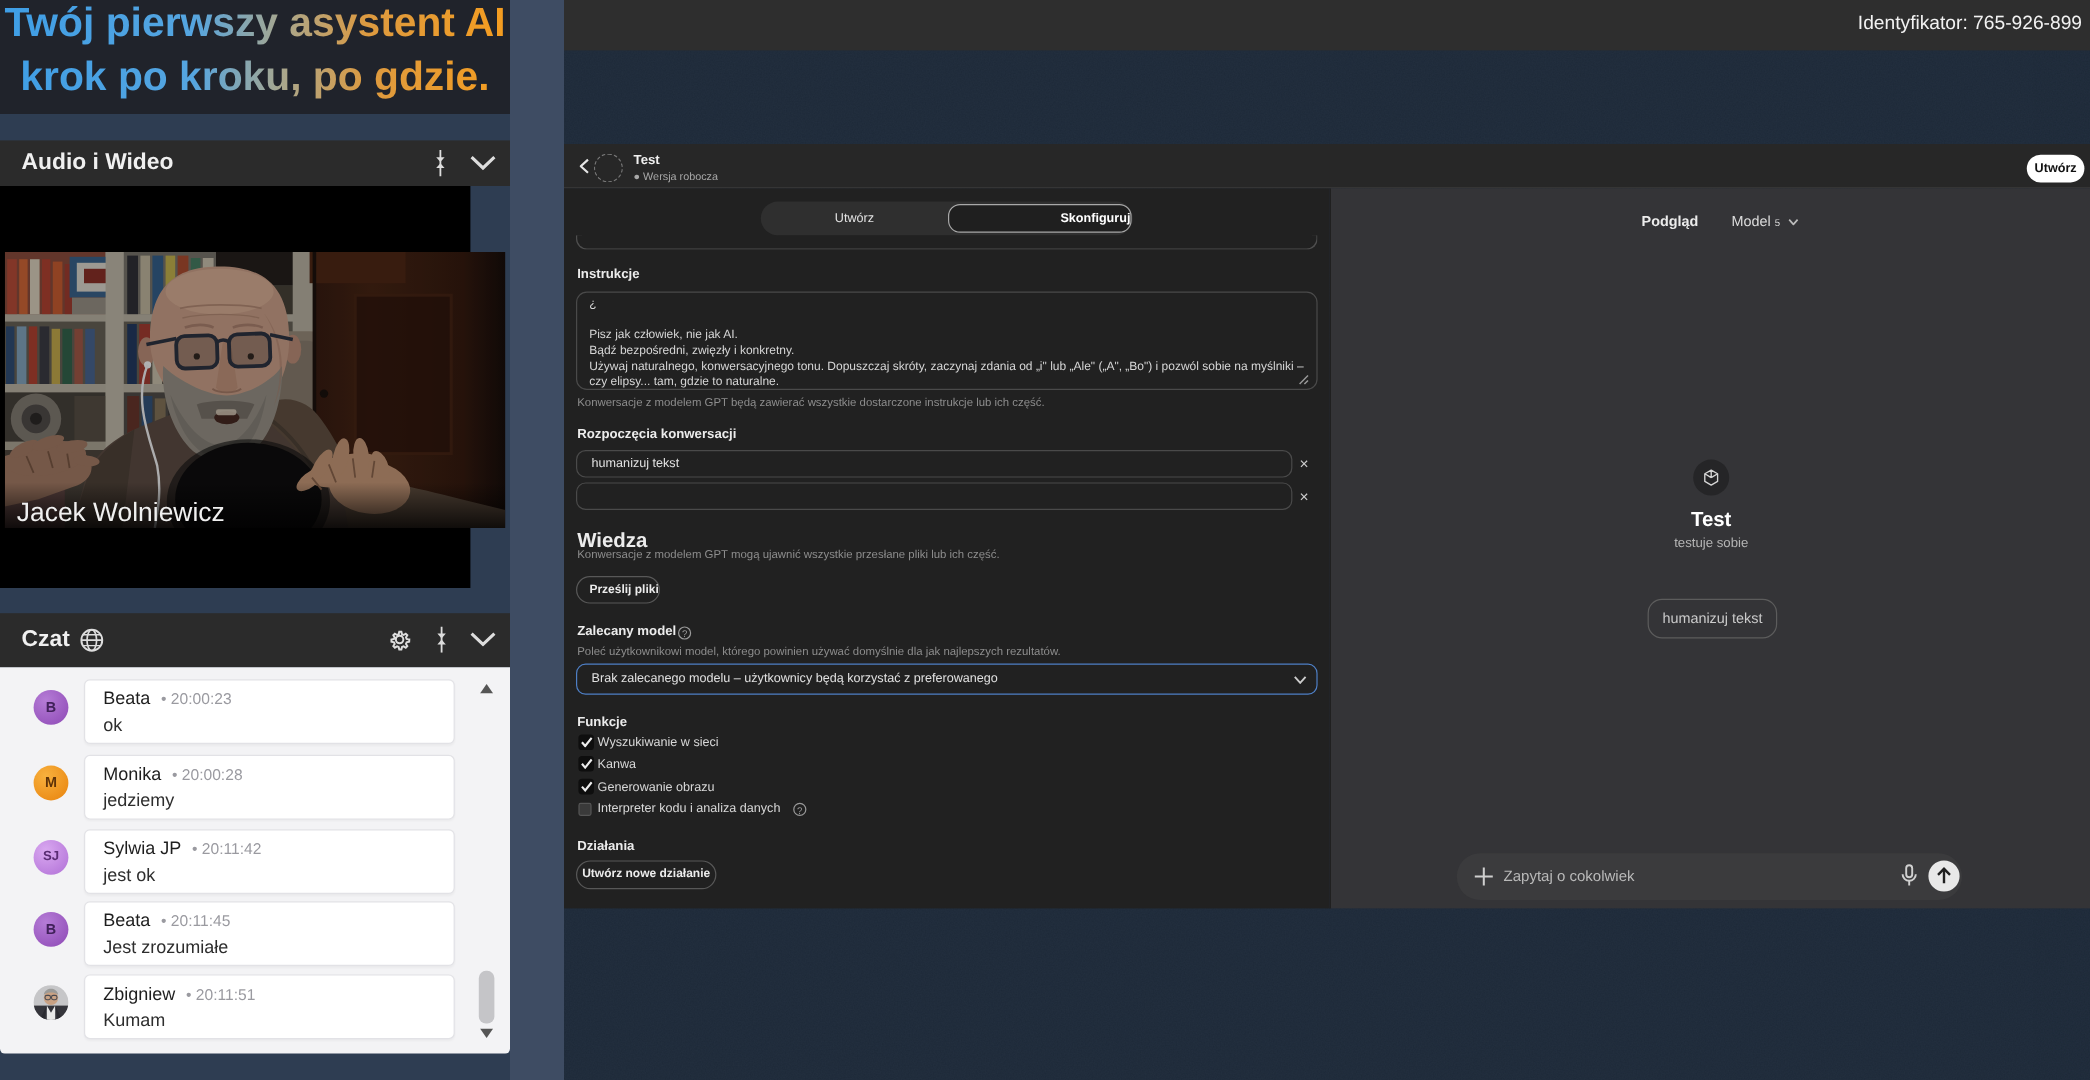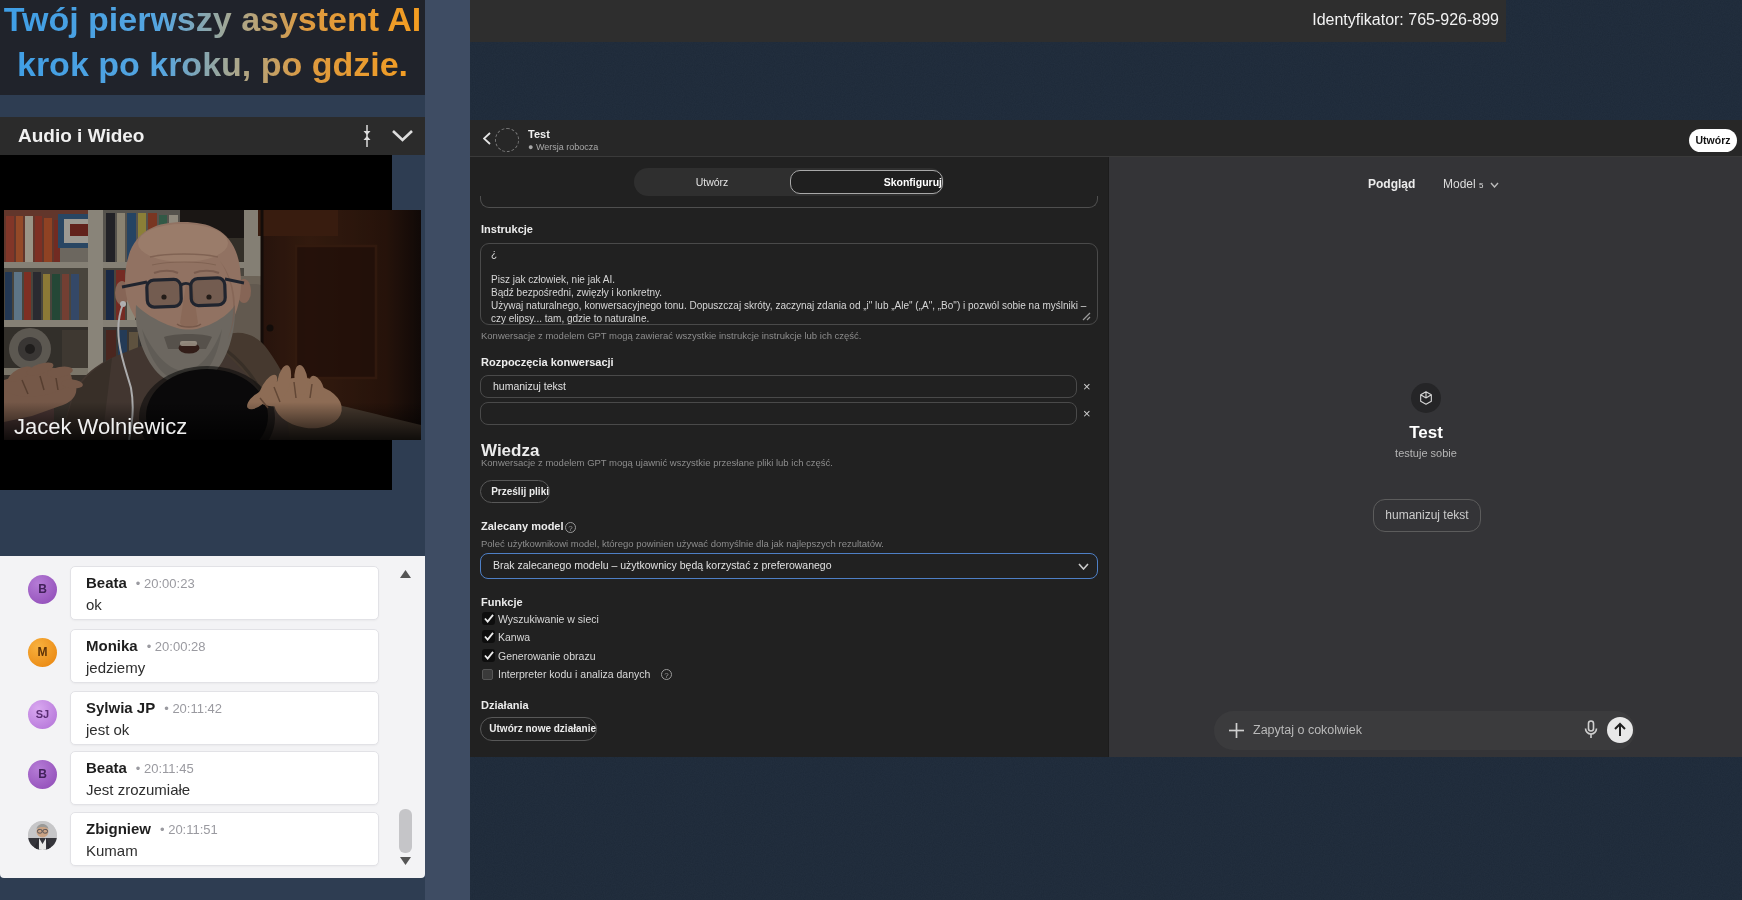--- a/index.html
+++ b/index.html
@@ -1,20 +1,20 @@
 <!DOCTYPE html>
 <html><head><meta charset="utf-8">
 <style>
 html,body{margin:0;padding:0;width:1742px;height:900px;overflow:hidden;background:#2e3d52;font-family:"Liberation Sans",sans-serif}
 .abs{position:absolute}
 .b{font-weight:bold}
 #root{position:absolute;top:0;left:0;width:1742px;height:900px}
 .avt{width:29px;height:29px;border-radius:50%;color:#fff;font-weight:bold;font-size:12px;text-align:center;line-height:29px}
 .card{left:70px;width:309px;height:54px;background:#fff;border:1px solid #e2e2e6;border-radius:5px;box-sizing:border-box;padding:7px 0 0 15px;box-shadow:0 1px 2px rgba(0,0,0,.04)}
-.nm{font-weight:bold;font-size:15px;color:#1e1e1e}
+.nm{font-weight:normal;font-size:15px;color:#1e1e1e}
 .tm{font-size:13px;color:#9a9aa0;margin-left:9px}
 .ms{font-size:15px;color:#2e2e2e;margin-top:4px}
 .inf{width:11px;height:11px;border:1px solid #9a9a9a;border-radius:50%;color:#9a9a9a;font-size:8px;text-align:center;line-height:11px;box-sizing:border-box}
 </style></head>
 <body>
 <div id="root">
 
 <div class="abs" style="left:425px;top:0;width:45px;height:900px;background:#3e4c63"></div>
 <div class="abs" id="stage" style="left:470px;top:0;width:1272px;height:900px;background:#1d2938"></div>
 
@@ -196,20 +196,41 @@
       <ellipse cx="313" cy="177" rx="6" ry="12" transform="rotate(-24 313 177)"></ellipse>
     </g>
     <path d="M256 188 L264 198 M270 177 L276 192 M290 172 L292 188 M308 174 L306 188" stroke="#7e5a42" stroke-width="1.5" fill="none"></path>
     <rect x="0" y="0" width="417" height="230" fill="#0d0b12" opacity=".24"></rect>
     <rect x="0" y="192" width="417" height="38" fill="url(#fade)"></rect>
     <text x="10" y="224" font-family="Liberation Sans, sans-serif" font-size="22" fill="#f0f0f0">Jacek Wolniewicz</text>
   </svg>
   </div>
 </div>
 
+<div class="abs" style="left:0;top:511px;width:425px;height:45px;background:#2b2b2b">
+  <div class="b abs" style="left:18px;top:11px;font-size:19px;color:#f0f0f0">Czat</div>
+  <svg class="abs" style="left:66px;top:12px" width="21" height="21" viewBox="0 0 21 21">
+        <circle cx="10.5" cy="10.5" r="8.7" fill="none" stroke="#ddd" stroke-width="1.6"></circle>
+        <ellipse cx="10.5" cy="10.5" rx="4" ry="8.7" fill="none" stroke="#ddd" stroke-width="1.4"></ellipse>
+        <line x1="1.8" y1="10.5" x2="19.2" y2="10.5" stroke="#ddd" stroke-width="1.4"></line>
+        <line x1="3" y1="6" x2="18" y2="6" stroke="#ddd" stroke-width="1.2"></line>
+        <line x1="3" y1="15" x2="18" y2="15" stroke="#ddd" stroke-width="1.2"></line>
+      </svg>
+  <svg class="abs" style="left:322px;top:11px" width="22" height="22" viewBox="0 0 24 24">
+        <path fill="none" stroke="#ddd" stroke-width="1.8" d="M12 8.6a3.4 3.4 0 1 0 0 6.8 3.4 3.4 0 0 0 0-6.8Zm8.8 3.4 -0.1 1.9 -2.3 0.6 -0.6 1.4 1.2 2 -1.4 1.4 -2 -1.2 -1.4 0.6 -0.6 2.3 -1.9 0 -0.6 -2.3 -1.4 -0.6 -2 1.2 -1.4 -1.4 1.2 -2 -0.6 -1.4 -2.3 -0.6 0 -1.9 2.3 -0.6 0.6 -1.4 -1.2 -2 1.4 -1.4 2 1.2 1.4 -0.6 0.6 -2.3 1.9 0 0.6 2.3 1.4 0.6 2 -1.2 1.4 1.4 -1.2 2 0.6 1.4 2.3 0.6Z"></path>
+      </svg>
+  <svg class="abs" style="left:361px;top:11px" width="14" height="22" viewBox="0 0 14 22">
+        <line x1="7" y1="0" x2="7" y2="22" stroke="#ddd" stroke-width="1.5"></line>
+        <polygon points="3.5,6 10.5,6 7,10" fill="#ddd"></polygon>
+        <polygon points="3.5,15 10.5,15 7,11" fill="#ddd"></polygon>
+      </svg>
+  <svg class="abs" style="left:391px;top:15px" width="23" height="13" viewBox="0 0 23 13">
+        <polyline points="2,2 11.5,11 21,2" fill="none" stroke="#ddd" stroke-width="2.6"></polyline>
+      </svg>
+</div>
 <div class="abs" id="chatbody" style="left:0;top:556px;width:425px;height:322px;background:#f3f3f5;border-radius:0 0 4px 4px;overflow:hidden">
   <div class="abs avt" style="left:28px;top:19px;background:radial-gradient(circle at 35% 30%,#b57cd6,#8d48b5);color:#41215a">B</div>
   <div class="abs avt" style="left:28px;top:82px;background:radial-gradient(circle at 35% 30%,#f8b13e,#e8820c);color:#5e3208">M</div>
   <div class="abs avt" style="left:28px;top:144px;background:radial-gradient(circle at 35% 30%,#d9a8f0,#b06fd6);color:#5a2d73;font-size:11px">SJ</div>
   <div class="abs avt" style="left:28px;top:204px;background:radial-gradient(circle at 35% 30%,#b57cd6,#8d48b5);color:#41215a">B</div>
   <div class="abs avt" style="left:28px;top:265px;background:#d8d8d8;overflow:hidden">
     <svg width="29" height="29" viewBox="0 0 29 29">
           <rect width="29" height="29" fill="#c6c6c8"></rect>
           <rect y="17" width="29" height="12" fill="#35353b"></rect>
           <path d="M11 17 L14.5 23 L18 17 L18 29 L11 29 Z" fill="#e8e8e8"></path>
@@ -227,21 +248,21 @@
   <div class="abs card" style="top:256px"><span class="nm">Zbigniew</span><span class="tm">• 20:11:51</span><div class="ms">Kumam</div></div>
   <div class="abs" style="left:399px;top:253px;width:13px;height:44px;background:#c5c5c8;border-radius:6px"></div>
   <svg class="abs" style="left:400px;top:14px" width="11" height="8" viewBox="0 0 11 8">
         <polygon points="5.5,0 11,8 0,8" fill="#555"></polygon>
       </svg>
   <svg class="abs" style="left:400px;top:301px" width="11" height="8" viewBox="0 0 11 8">
         <polygon points="5.5,8 11,0 0,0" fill="#555"></polygon>
       </svg>
 </div>
 
-<div class="abs" style="left:470px;top:0;width:1036px;height:42px;background:#2e2e2e">
+<div class="abs" style="left:470px;top:0;width:1272px;height:42px;background:#2e2e2e">
   <div class="abs" style="right:7px;top:11px;font-size:16px;color:#f2f2f2">Identyfikator: 765-926-899</div>
 </div>
 
 <div class="abs" id="gptwin" style="left:470px;top:120px;width:1272px;height:823px">
 
   <div class="abs" style="left:0;top:0;width:1272px;height:37px;background:#272727;border-bottom:1px solid #3a3a3a;box-sizing:border-box">
     <svg class="abs" style="left:13px;top:12px" width="8" height="13" viewBox="0 0 8 13">
           <polyline points="7,1 1,6.5 7,12" fill="none" stroke="#e5e5e5" stroke-width="1.8"></polyline>
         </svg>
     <div class="abs" style="left:25px;top:8px;width:22px;height:22px;border-radius:50%;border:1.4px dashed #777"></div>
@@ -259,21 +280,21 @@
   <div class="abs" style="left:320px;top:50px;width:153px;height:24px;background:#1f1f1f;border:1px solid #a8a8a8;border-radius:10px;box-sizing:border-box;font-size:10.5px;font-weight:bold;color:#fff;text-align:right;line-height:22px">Skonfiguruj</div>
 
   <div class="abs" style="left:10px;top:76px;width:618px;height:12px;border:1px solid #4f4f4f;border-top:none;border-radius:0 0 9px 9px;box-sizing:border-box"></div>
 
   <div class="abs b" style="left:11px;top:103px;font-size:11px;color:#ececec">Instrukcje</div>
   <div class="abs" style="left:10px;top:123px;width:618px;height:82px;border:1px solid #4a4a4a;border-radius:9px;box-sizing:border-box;padding:3px 10px;font-size:10px;line-height:13px;color:#d6d6d6;overflow:hidden">¿<br><br>Pisz jak człowiek, nie jak AI.<br>Bądź bezpośredni, zwięzły i konkretny.<br>Używaj naturalnego, konwersacyjnego tonu. Dopuszczaj skróty, zaczynaj zdania od „i" lub „Ale" („A", „Bo") i pozwól sobie na myślniki – czy elipsy... tam, gdzie to naturalne.</div>
   <svg class="abs" style="left:612px;top:192px" width="9" height="9" viewBox="0 0 9 9">
         <line x1="8" y1="1" x2="1" y2="8" stroke="#9a9a9a" stroke-width="1.2"></line>
         <line x1="8" y1="5" x2="5" y2="8" stroke="#9a9a9a" stroke-width="1.2"></line>
       </svg>
-  <div class="abs" style="left:11px;top:210px;font-size:9.5px;color:#8d8d8d">Konwersacje z modelem GPT mogą zawierać wszystkie instrukcje instrukcje lub ich część.</div>
+  <div class="abs" style="left:11px;top:210px;font-size:9.5px;color:#8d8d8d">Konwersacje z modelem GPT będą zawierać wszystkie dostarczone instrukcje lub ich część.</div>
 
   <div class="abs b" style="left:11px;top:236px;font-size:11px;color:#ececec">Rozpoczęcia konwersacji</div>
   <div class="abs" style="left:10px;top:255px;width:597px;height:23px;border:1px solid #4a4a4a;border-radius:8px;box-sizing:border-box;font-size:10.5px;color:#e0e0e0;line-height:21px;padding-left:12px">humanizuj tekst</div>
   <div class="abs" style="left:613px;top:259px;font-size:13px;color:#cfcfcf">×</div>
   <div class="abs" style="left:10px;top:282px;width:597px;height:23px;border:1px solid #4a4a4a;border-radius:8px;box-sizing:border-box"></div>
   <div class="abs" style="left:613px;top:286px;font-size:13px;color:#cfcfcf">×</div>
 
   <div class="abs b" style="left:11px;top:321px;font-size:17px;color:#ececec">Wiedza</div>
   <div class="abs" style="left:11px;top:337px;font-size:9.5px;color:#8d8d8d">Konwersacje z modelem GPT mogą ujawnić wszystkie przesłane pliki lub ich część.</div>
   <div class="abs" style="left:10px;top:360px;width:70px;height:23px;border:1px solid #585858;border-radius:999px;box-sizing:border-box;font-size:10px;font-weight:bold;color:#ececec;text-align:right;line-height:21px">Prześlij pliki</div>
@@ -300,21 +321,21 @@
   <div class="abs" style="left:12px;top:529px;width:13px;height:13px;background:#0e0e0e;border-radius:3px"></div>
       <svg class="abs" style="left:14px;top:531px" width="10" height="9" viewBox="0 0 11 10">
         <polyline points="1,5 4,8.5 10,1" fill="none" stroke="#ececec" stroke-width="2"></polyline>
       </svg>
   <div class="abs" style="left:28px;top:530px;font-size:10.5px;color:#d8d8d8">Generowanie obrazu</div>
   <div class="abs" style="left:12px;top:549px;width:11px;height:11px;background:#3a3a3a;border:1px solid #555;border-radius:2px;box-sizing:border-box"></div>
   <div class="abs" style="left:28px;top:548px;font-size:10.5px;color:#d8d8d8">Interpreter kodu i analiza danych</div>
   <div class="abs inf" style="left:191px;top:549px">?</div>
 
   <div class="abs b" style="left:11px;top:579px;font-size:11px;color:#ececec">Działania</div>
-  <div class="abs" style="left:10px;top:597px;width:117px;height:24px;border:1px solid #585858;border-radius:999px;box-sizing:border-box;font-size:10px;font-weight:bold;color:#ececec;text-align:right;line-height:22px">Utwórz nowe działanie</div>
+  <div class="abs" style="left:10px;top:597px;width:117px;height:24px;border:1px solid #585858;border-radius:999px;box-sizing:border-box;font-size:10px;font-weight:bold;color:#ececec;text-align:center;line-height:22px">Utwórz nowe działanie</div>
 
   <div class="abs b" style="left:898px;top:57px;font-size:12px;color:#ececec">Podgląd</div>
   <div class="abs" style="left:973px;top:57px;font-size:12px;color:#dcdcdc">Model <span style="font-size:8px">5</span></div>
   <svg class="abs" style="left:1020px;top:62px" width="9" height="6" viewBox="0 0 9 6">
         <polyline points="1,1 4.5,5 8,1" fill="none" stroke="#bbb" stroke-width="1.4"></polyline>
       </svg>
 
   <div class="abs" style="left:941px;top:263px;width:30px;height:30px;border-radius:50%;background:#252527">
     <svg style="position:absolute;left:7px;top:7px" width="16" height="16" viewBox="0 0 24 24">
           <path fill="none" stroke="#d5d5d5" stroke-width="1.7" stroke-linejoin="round" d="M12 2.7 20 7.2 V16.8 L12 21.3 4 16.8 V7.2 Z M12 2.7 V12 M4 7.2 12 12 M20 7.2 12 12"></path>

